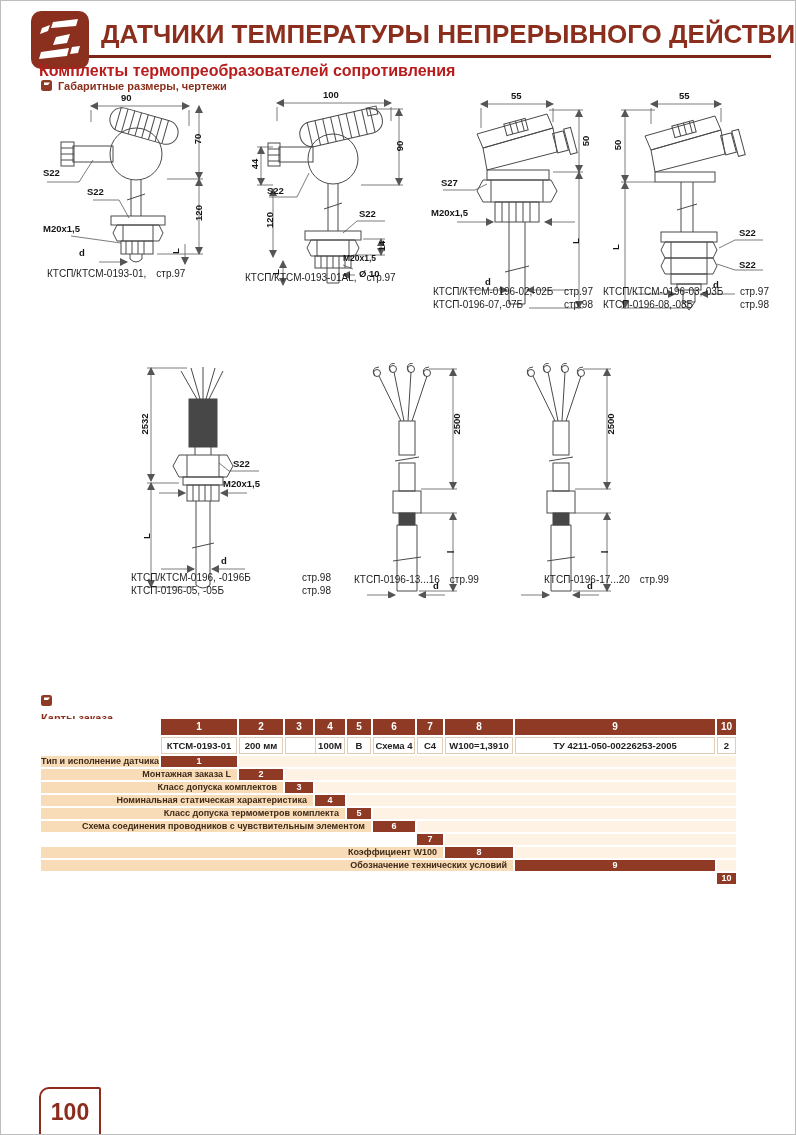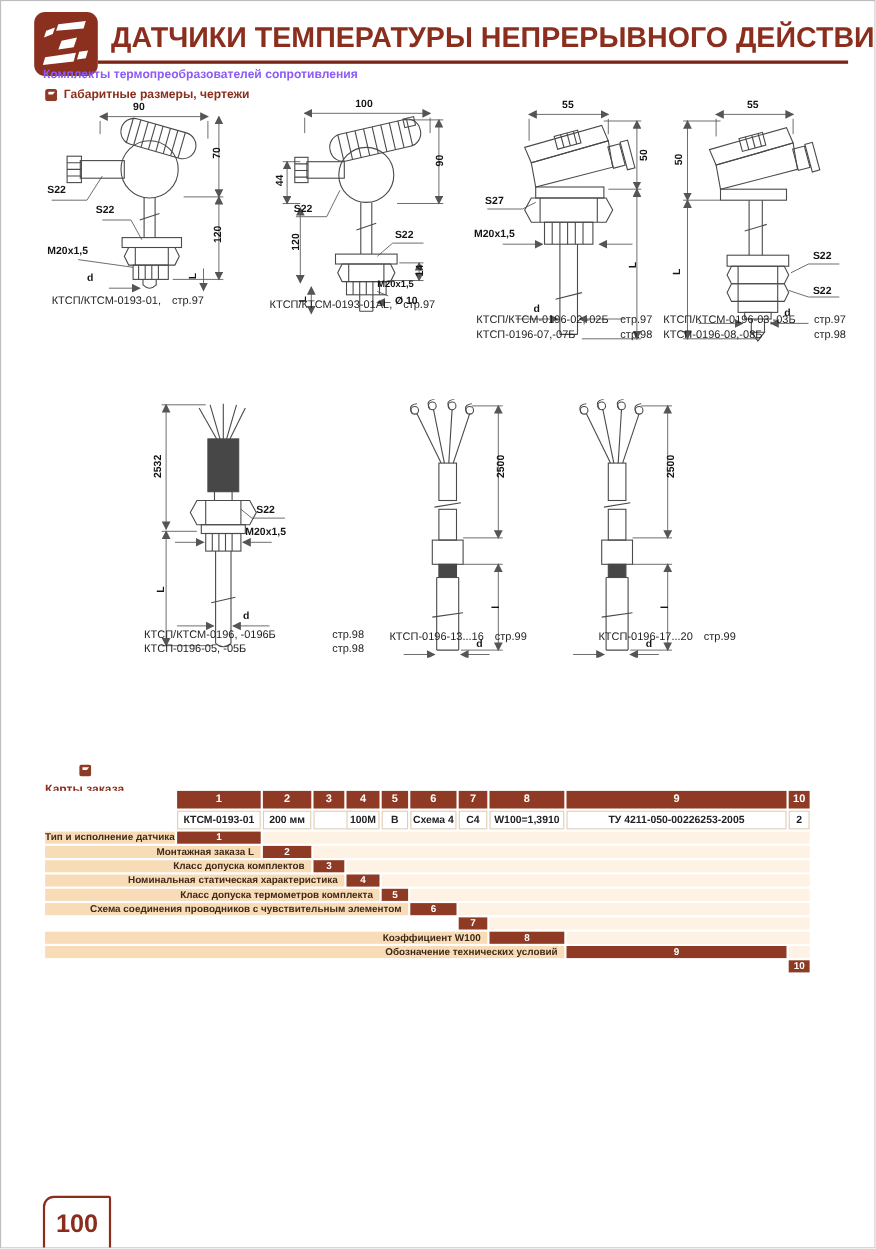--- a/index.html
+++ b/index.html
@@ -4,22 +4,22 @@
 <style>
   html,body { margin:0; padding:0; background:#fff; }
   .page { position:relative; width:794px; height:1133px; border:1px solid #bdbdbd;
           background:#fff; font-family:"Liberation Sans",sans-serif; overflow:hidden; }
 
   
   .logo { position:absolute; left:30px; top:10px; width:58px; height:58px; }
   .title { position:absolute; left:100px; top:18px; font-size:26px; font-weight:bold;
            color:#8c2e1d; white-space:nowrap; letter-spacing:0px; }
   .rule { position:absolute; left:88px; top:54px; width:682px; height:3px; background:#7d2517; }
-  .subtitle { position:absolute; left:38px; top:61px; font-size:11px; font-weight:bold; color:#8b5cf6; }
-  .sect { position:absolute; font-size:11px; font-weight:bold; color:#8b2e1c; display:flex; align-items:center; gap:6px; }
+  .subtitle { position:absolute; left:38px; top:61px; font-size:16px; font-weight:bold; color:#b91c1c; }
+  .sect { position:absolute; font-size:11px; font-weight:bold; color:#8b2e1c; display:flex; align-items:flex-start; gap:6px; }
 
   
   .draw { position:absolute; }
   svg.art { position:absolute; left:0; top:0; }
   .g-art * { stroke:#4a4a4a; fill:none; stroke-width:1; }
   .g-art .dk { fill:#474747; stroke:#474747; }
   .g-dim * { stroke:#5a5a5a; fill:none; stroke-width:0.8; }
   .dim { position:absolute; font-size:9.5px; font-weight:bold; color:#141414; white-space:nowrap; line-height:10px; }
   .dim.v { transform:rotate(-90deg); transform-origin:center; }
   .dim.sm { font-size:8.5px; }

